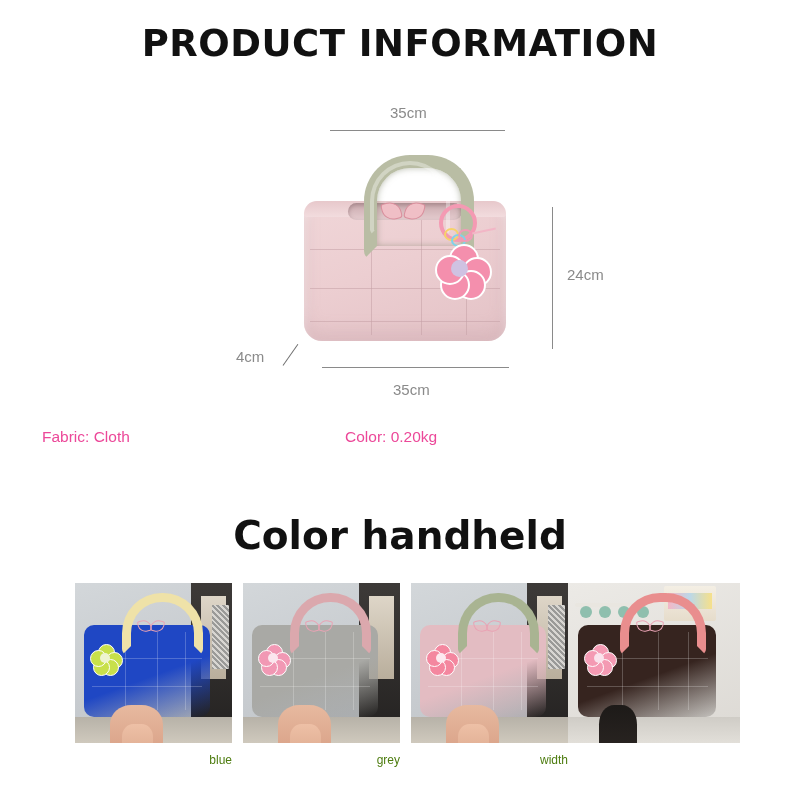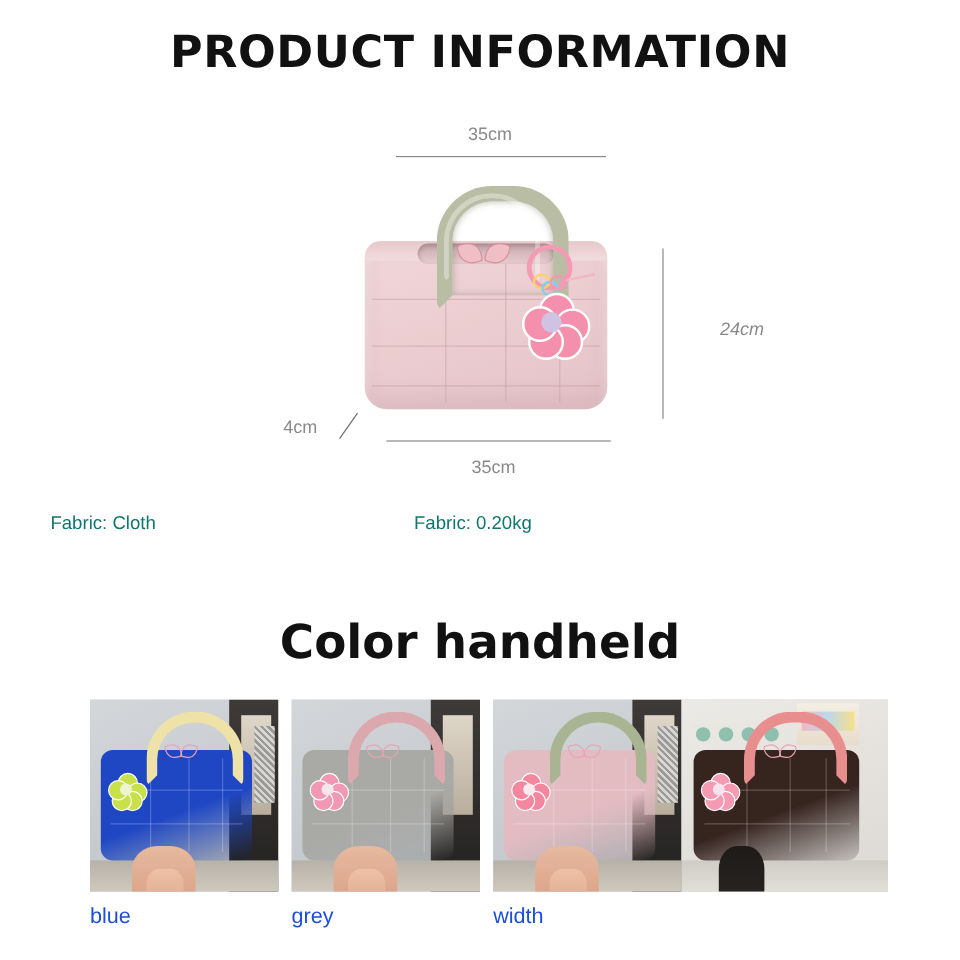--- a/index.html
+++ b/index.html
@@ -44,21 +44,21 @@
     position:absolute;width:0;border-left:1.4px solid #8a8a8a;
   }
   .dim-tick{
     position:absolute;height:0;border-top:1.6px solid #6f6f6f;
     transform-origin:left center;
   }
 
   #dim-top-label{left:390px;top:104px;}
   #dim-top-line{left:330px;top:130px;width:175px;}
   #dim-right-line{left:552px;top:207px;height:142px;}
-  #dim-right-label{left:600px;top:266px;font-style:italic;}
+  #dim-right-label{left:567px;top:266px;}
   #dim-depth-label{left:236px;top:348px;}
   #dim-depth-tick{left:283px;top:365px;width:26px;transform:rotate(-55deg);}
   #dim-bottom-line{left:322px;top:367px;width:187px;}
   #dim-bottom-label{left:393px;top:381px;}
 
   
   .hero{position:absolute;left:296px;top:152px;width:218px;height:205px;}
   .bag-shadow{
     position:absolute;left:6px;top:160px;width:206px;height:22px;
     background:radial-gradient(ellipse at 50% 50%, rgba(150,125,128,.30), rgba(255,255,255,0) 72%);
@@ -137,21 +137,21 @@
     position:absolute;left:15px;top:16px;width:17px;height:17px;border-radius:50%;
     background:radial-gradient(circle at 40% 35%,#f3e7f6,#cfc2e2);
   }
   .tassel{
     position:absolute;left:176px;top:78px;width:24px;height:0;
     border-top:2px solid #f2b6c6;transform:rotate(-12deg);
   }
 
   
   .spec{
-    position:absolute;color:#0f766e;
+    position:absolute;color:#ec4899;
     font-size:15.5px;
     font-family:"Liberation Sans", sans-serif;
     white-space:nowrap;
   }
   #spec-fabric{left:42px;top:428px;}
   #spec-weight{left:345px;top:428px;}
   #spec-size{left:42px;top:464px;}
 
   
   .swatches{position:absolute;left:0;top:583px;width:800px;height:160px;}
@@ -206,22 +206,22 @@
   .sbow:before{left:0;transform:rotate(-14deg);}
   .sbow:after{right:0;transform:rotate(14deg) scaleX(-1);}
   .hooks{position:absolute;left:4%;top:6%;width:46%;height:16%;}
   .hooks .bar{position:absolute;left:0;top:40%;width:100%;height:4px;background:#e9e6e0;border-radius:2px;}
   .hooks .knob{position:absolute;top:52%;width:12px;height:12px;border-radius:50%;}
   .tag{position:absolute;right:14%;top:2%;width:30%;height:22%;background:linear-gradient(180deg,#f4efe4,#e6dccb);border-radius:2px;}
   .tag-strip{position:absolute;left:8%;top:18%;width:84%;height:46%;background:linear-gradient(90deg,#f3b7c6,#bcd8e8,#f6e08a);}
 
   .color-caption{
     position:absolute;top:753px;
-    text-align:left;
-    font-size:18px;color:#1d4ed8;
+    text-align:right;
+    font-size:12px;color:#4d7c0f;
     font-family:"Liberation Sans", sans-serif;
   }
   #cap-0{left:75px;width:157px;}
   #cap-1{left:243px;width:157px;}
   #cap-2{left:411px;width:157px;}
   #cap-3{left:568px;width:172px;}
 </style>
 </head>
 <body>
 
@@ -272,21 +272,21 @@
   <div class="dim-line-v" id="dim-right-line"></div>
   <div class="dim-label" id="dim-right-label">24cm</div>
 
   <div class="dim-label" id="dim-depth-label">4cm</div>
   <div class="dim-tick" id="dim-depth-tick"></div>
 
   <div class="dim-line-h" id="dim-bottom-line"></div>
   <div class="dim-label" id="dim-bottom-label">35cm</div>
 
   <div class="spec" id="spec-fabric">Fabric: Cloth</div>
-  <div class="spec" id="spec-weight">Fabric: 0.20kg</div>
+  <div class="spec" id="spec-weight">Color: 0.20kg</div>
 
   <div class="section-title">Color handheld</div>
 
   <div class="swatches" id="swatches">
 
     <div class="tile">
       <div class="scene">
         <div class="wall"></div>
         <div class="wall-dark"></div>
         <div class="wall-frame"></div>

